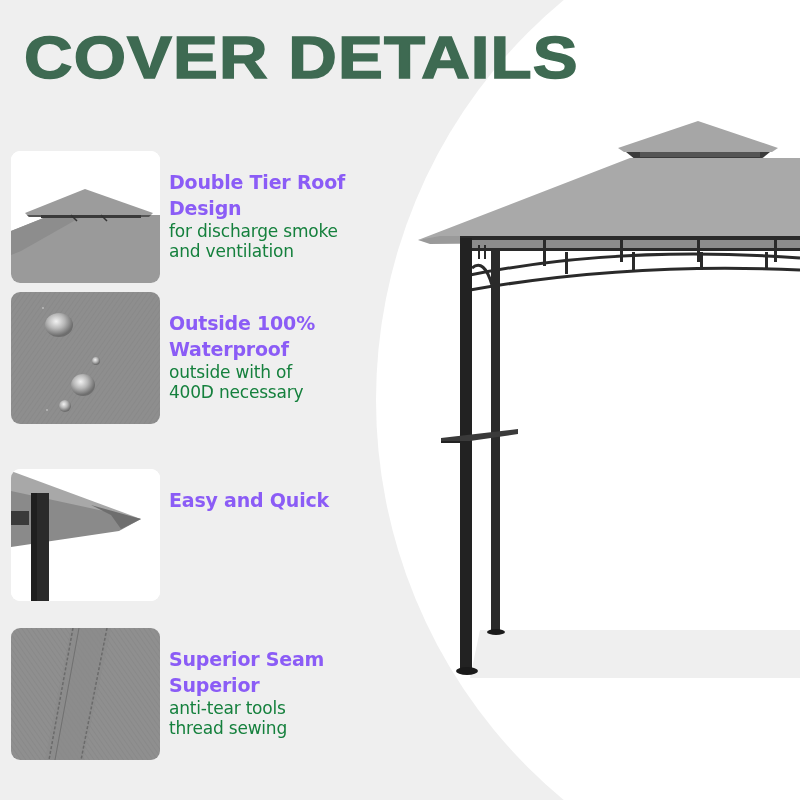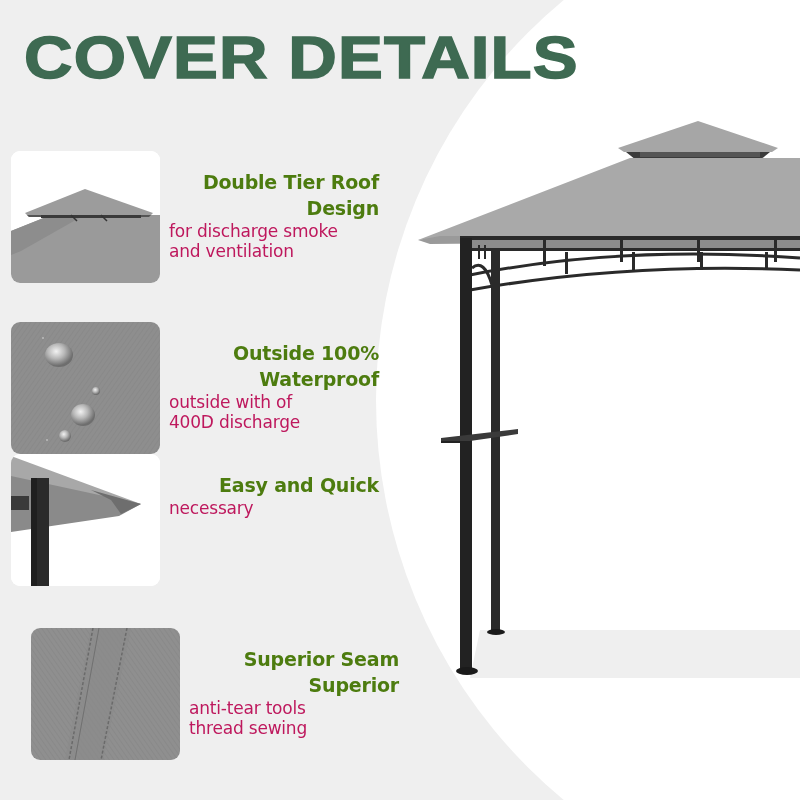--- a/index.html
+++ b/index.html
@@ -46,30 +46,29 @@
     .feature .text {
       position: absolute;
       left: 158px; top: 18px;
       width: 210px;
     }
     .feature .heading {
       font-family: "DejaVu Sans", sans-serif;
       font-weight: bold;
       font-size: 19px;
       line-height: 26px;
-      color: #4d7c0f;
+      color: #8b5cf6;
       letter-spacing: -0.2px;
-      text-align: right;
     }
     .feature .desc {
       font-family: "DejaVu Sans", sans-serif;
       font-weight: normal;
       font-size: 17px;
       line-height: 20px;
-      color: #be185d;
+      color: #15803d;
       letter-spacing: -0.2px;
     }
 
     .hero {
       position: absolute;
       left: 400px; top: 110px;
       width: 400px; height: 600px;
     }
     .hero svg { display: block; }
   </style>
@@ -94,21 +93,21 @@
     </svg>
   </div>
   <div class="text">
     <div class="heading">Double Tier Roof</div>
     <div class="heading">Design</div>
     <div class="desc">for discharge smoke</div>
     <div class="desc">and ventilation</div>
   </div>
 </div>
 
-<div class="feature" style="top:322px;">
+<div class="feature" style="top:292px;">
   <div class="thumb">
     <svg width="149" height="132" viewBox="0 0 149 132">
       <defs>
         <pattern id="weave" width="4" height="4" patternUnits="userSpaceOnUse" patternTransform="rotate(35)">
           <rect width="4" height="4" fill="#8e8e8e"></rect>
           <line x1="0" y1="0" x2="0" y2="4" stroke="#858585" stroke-width="1"></line>
         </pattern>
         <radialGradient id="drop" cx="40%" cy="35%" r="60%">
           <stop offset="0%" stop-color="#f2f2f2"></stop>
           <stop offset="50%" stop-color="#b8b8b8"></stop>
@@ -121,43 +120,42 @@
       <ellipse cx="85" cy="69" rx="4" ry="4" fill="url(#drop)"></ellipse>
       <ellipse cx="54" cy="114" rx="6" ry="6" fill="url(#drop)"></ellipse>
       <circle cx="32" cy="16" r="1" fill="#bbb"></circle>
       <circle cx="36" cy="118" r="1" fill="#bbb"></circle>
     </svg>
   </div>
   <div class="text">
     <div class="heading">Outside 100%</div>
     <div class="heading">Waterproof</div>
     <div class="desc">outside with of</div>
-    <div class="desc">400D discharge</div>
-  </div>
-</div>
-
-<div class="feature" style="top:454px;text-decoration:underline;">
+    <div class="desc">400D necessary</div>
+  </div>
+</div>
+
+<div class="feature" style="top:469px;text-decoration:underline;">
   <div class="thumb">
     <svg width="149" height="132" viewBox="0 0 149 132">
       <rect width="149" height="132" fill="#ffffff"></rect>
       <polygon points="0,2 130,50 0,50" fill="#a8a8a8"></polygon>
       <polygon points="0,22 130,50 108,62 0,78" fill="#8a8a8a"></polygon>
       <polygon points="80,36 130,50 110,60 100,46" fill="#6e6e6e"></polygon>
       <rect x="0" y="42" width="18" height="14" fill="#3a3a3a"></rect>
       <rect x="20" y="24" width="18" height="108" fill="#2a2a2a"></rect>
       <rect x="20" y="24" width="6" height="108" fill="#1f1f1f"></rect>
     </svg>
   </div>
   <div class="text">
     <div class="heading">Easy and Quick</div>
-    <div class="desc">necessary</div>
-  </div>
-</div>
-
-<div class="feature" style="top:628px;margin-left:20px;">
+  </div>
+</div>
+
+<div class="feature" style="top:628px;">
   <div class="thumb">
     <svg width="149" height="132" viewBox="0 0 149 132">
       <defs>
         <pattern id="twill" width="4" height="4" patternUnits="userSpaceOnUse" patternTransform="rotate(-35)">
           <rect width="4" height="4" fill="#8f8f8f"></rect>
           <line x1="0" y1="0" x2="0" y2="4" stroke="#858585" stroke-width="1.2"></line>
         </pattern>
       </defs>
       <rect width="149" height="132" fill="url(#twill)"></rect>
       <polygon points="60,0 100,0 72,132 34,132" fill="#8a8a8a" opacity="0.7"></polygon>

